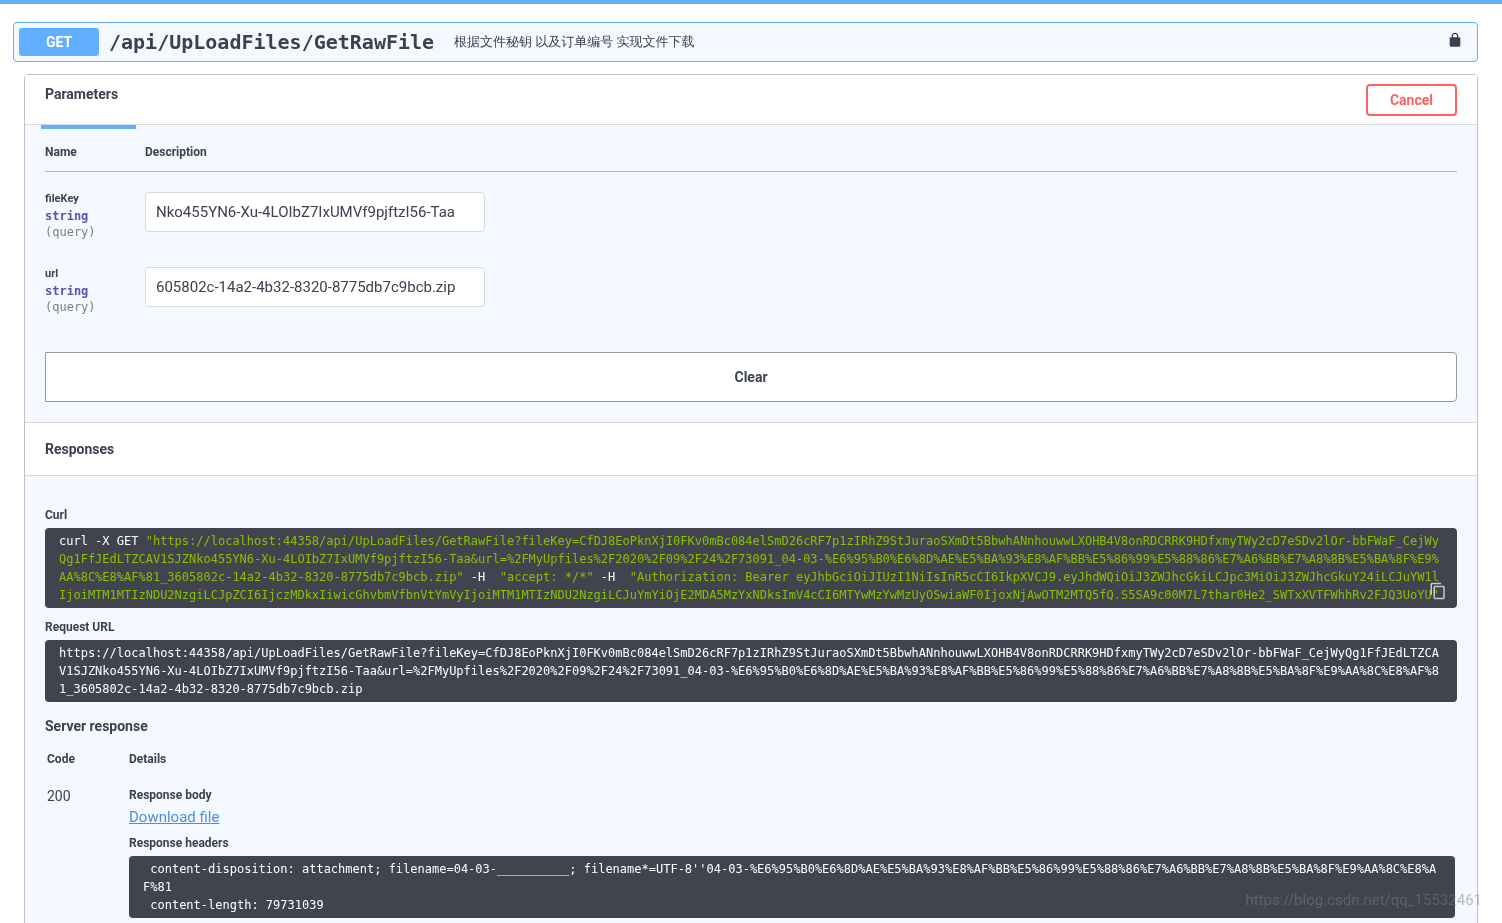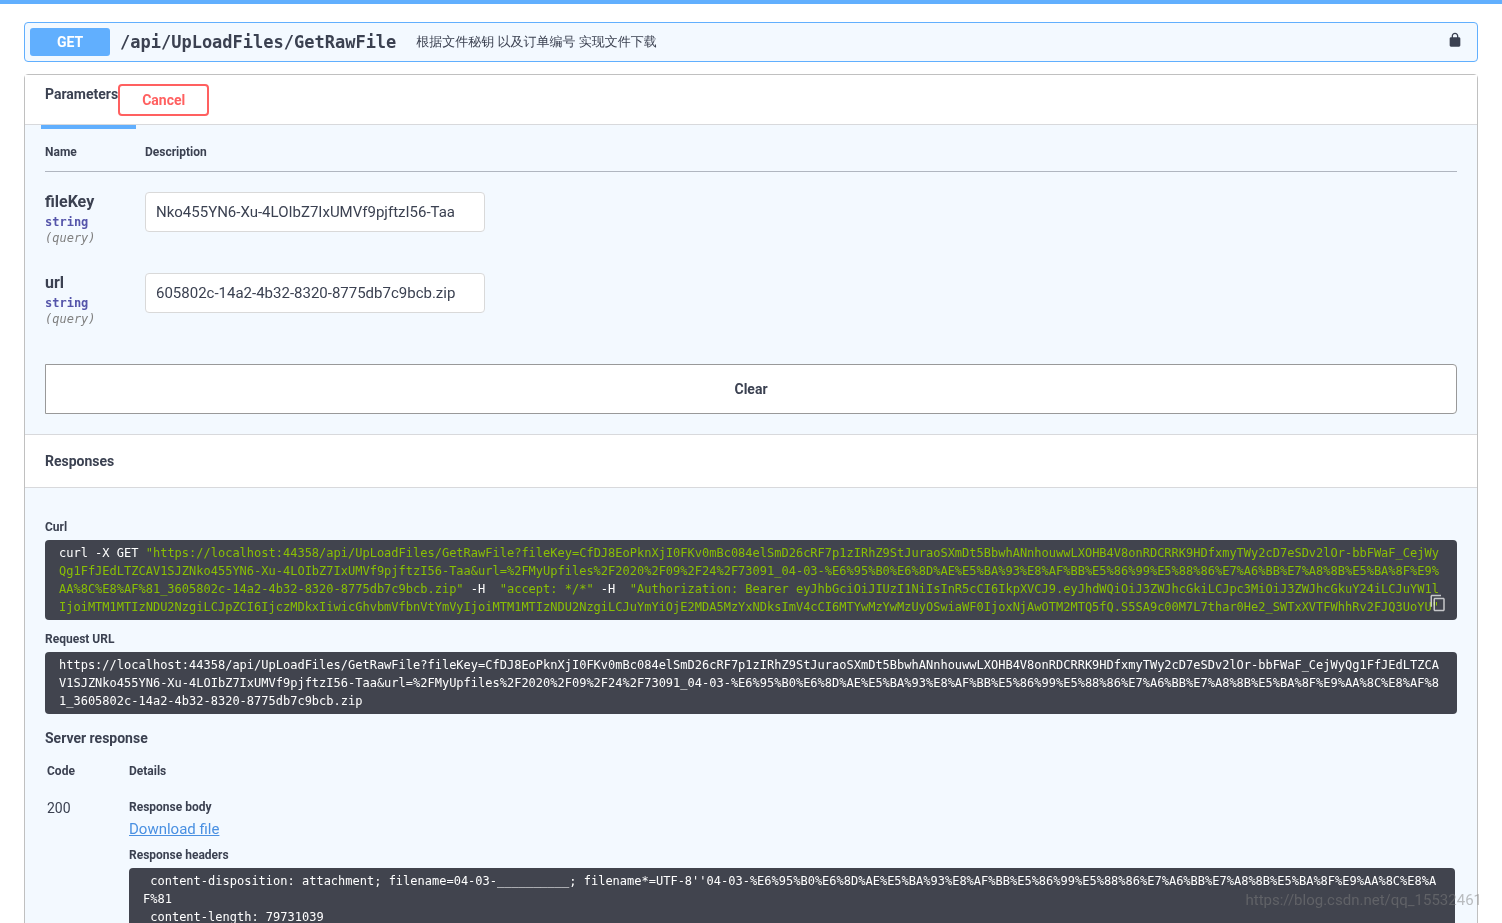--- a/index.html
+++ b/index.html
@@ -8,54 +8,54 @@
       background: #fafafa;
       color: #3b4151;
       font-size: 14px;
     }
     .page-container { padding: 0 0 20px 0; background: #fff; }
     .blue-bar { height: 4px; background: #61affe; margin-bottom: 18px; }
     .operation-block {
       border: 1px solid #61affe;
       background: rgba(97,175,254,0.08);
       border-radius: 4px;
-      margin: 0 24px 12px 24px;
+      margin: 0 24px 12px 13px;
       padding: 5px;
       position: relative;
       display: flex;
       align-items: center;
     }
     .method-badge {
       background: #61affe;
       color: #fff;
       font-weight: 700;
       font-size: 14px;
       padding: 6px 20px;
       border-radius: 3px;
       text-align: center;
       min-width: 80px;
       margin-right: 10px;
     }
     .op-path {
       font-family: monospace;
-      font-size: 17px;
+      font-size: 20px;
       font-weight: 600;
       color: #3b4151;
       margin-right: 20px;
     }
     .op-desc { font-size: 13px; color: #3b4151; }
     .lock-icon { position: absolute; right: 14px; font-size: 16px; color: #3b4151; }
     .content-box {
       border: 1px solid #c0c0c0;
       border-radius: 4px;
       margin: 0 24px;
     }
     .section-header {
       display: flex;
-      justify-content: flex-start;
+      justify-content: space-between;
       align-items: center;
       padding: 0 20px;
       background: #fff;
       border-bottom: 1px solid rgba(59,65,81,.2);
       height: 50px;
     }
     .section-title {
       font-size: 14px;
       font-weight: 700;
       color: #3b4151;
@@ -95,33 +95,32 @@
       font-weight: 700;
       color: #3b4151;
       padding: 0 0 12px 0;
       border-bottom: 1px solid rgba(59,65,81,.2);
     }
     .params-table th:first-child { width: 100px; }
     .params-table td {
       padding: 20px 20px 8px 0;
       vertical-align: top;
     }
-    .param-name { font-size: 16px; font-weight: 700; color: #3b4151; }
+    .param-name { font-size: 11px; font-weight: 700; color: #3b4151; }
     .param-type {
       font-family: monospace;
       font-size: 12px;
       color: #55a;
       font-weight: 600;
       margin-top: 4px;
     }
     .param-in {
       font-family: monospace;
       font-size: 12px;
       color: #808080;
-      font-style: italic;
       margin-top: 2px;
     }
     .param-input {
       border: 1px solid #d9d9d9;
       border-radius: 4px;
       padding: 10px 10px;
       font-size: 15px;
       width: 340px;
       color: #3b4151;
       font-family: inherit;

